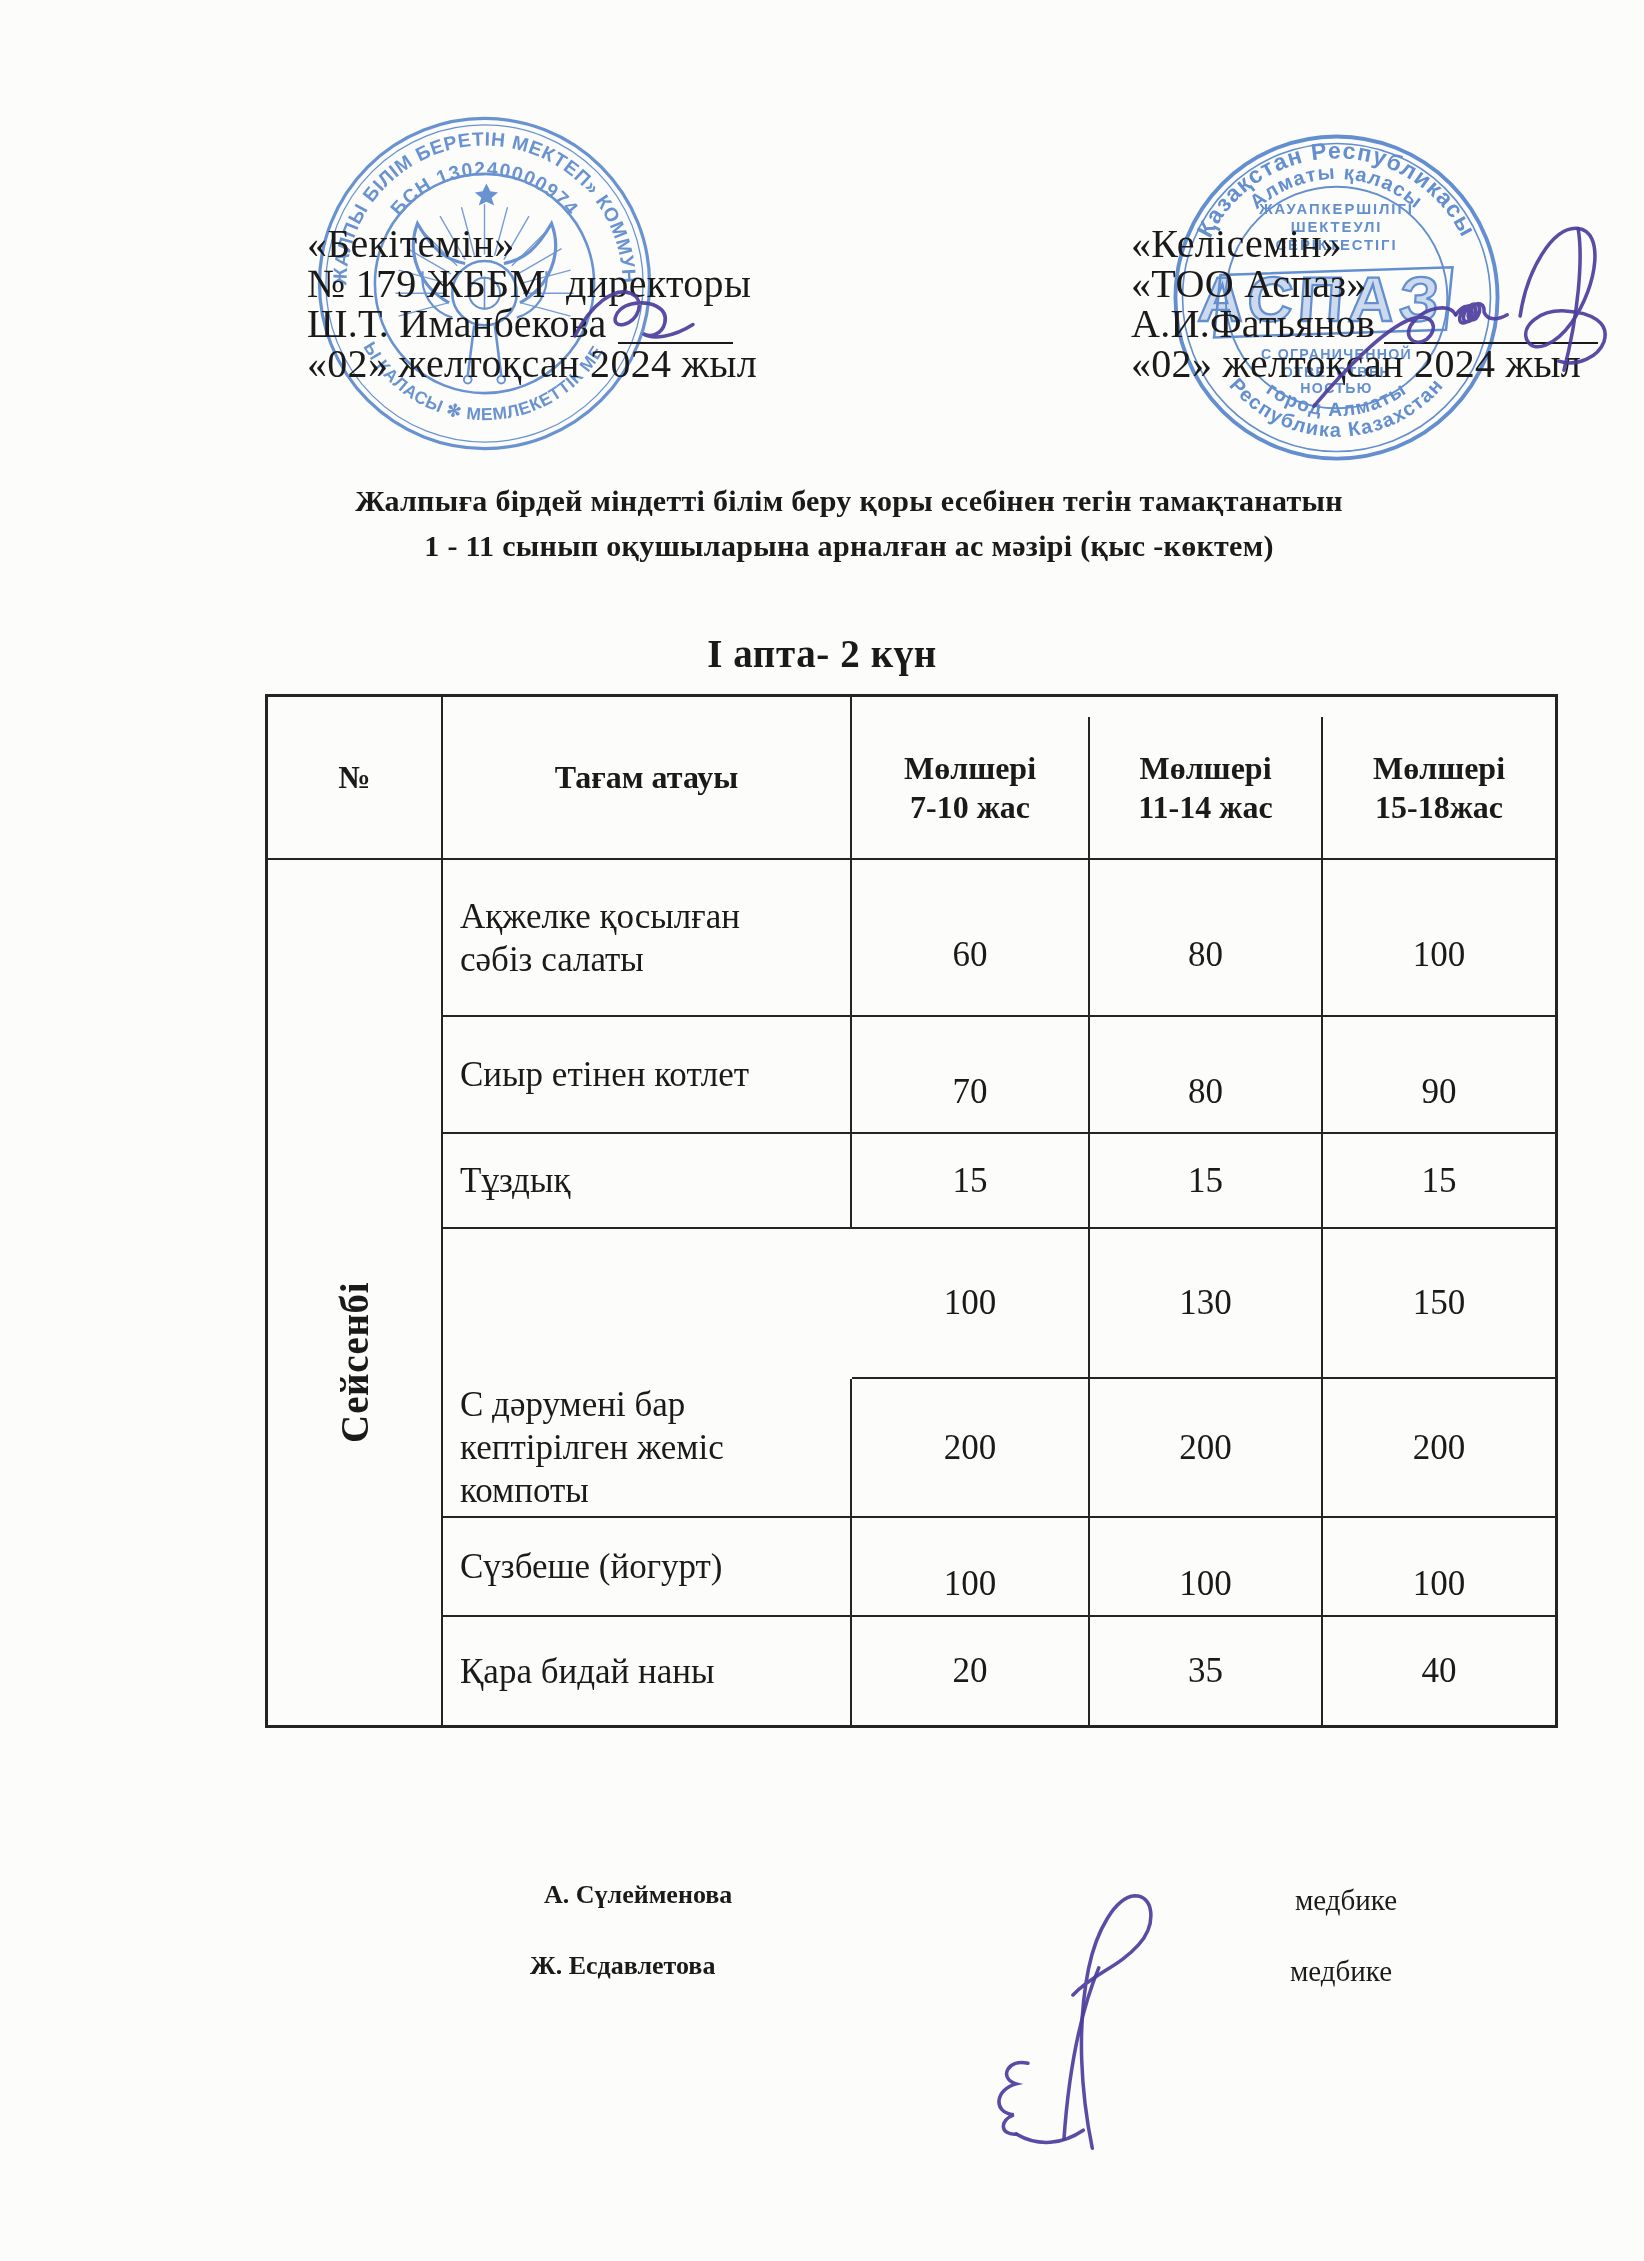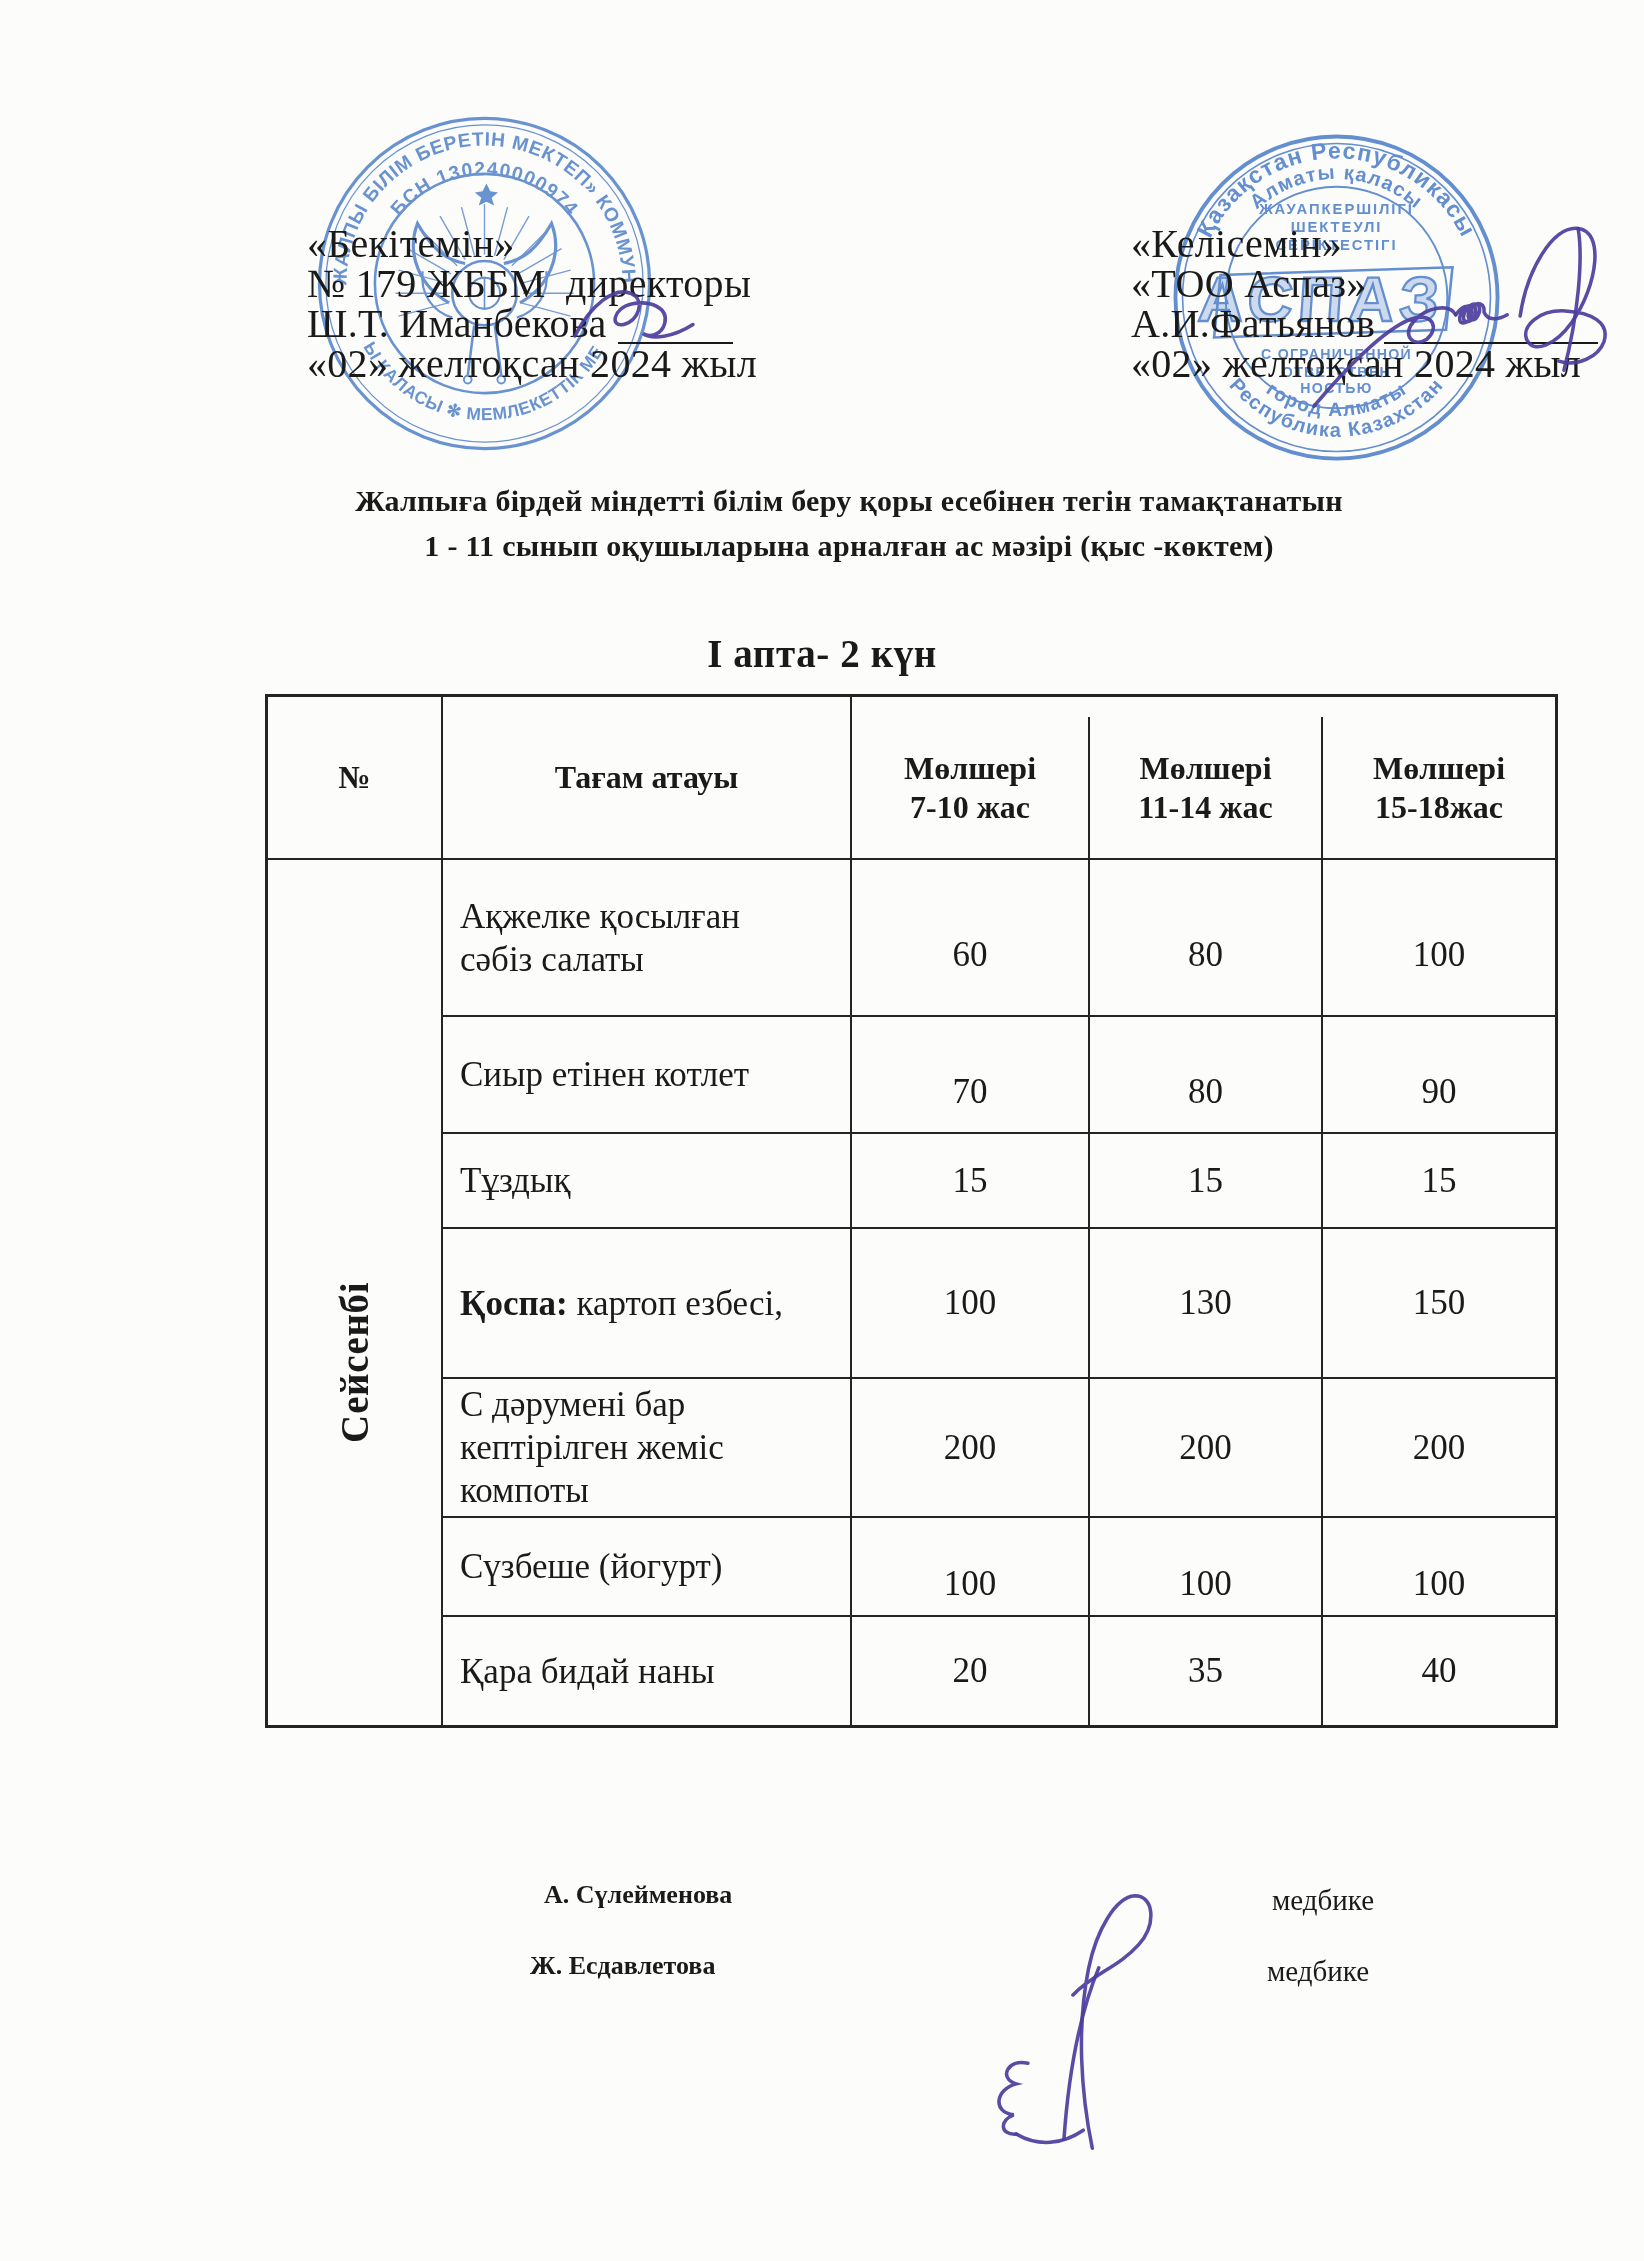--- a/index.html
+++ b/index.html
@@ -42,21 +42,21 @@
   .dish{justify-content:flex-start;text-align:left;font-size:35px;line-height:43px;
         padding:3.9px 61px 3.9px 17px;}
   .dish .bold{font-weight:bold;}
   .val{font-size:35px;}
   .val-low{padding-top:35px;}
   .day-label{display:block;transform:rotate(-90deg) translateX(-70px);
         font-weight:bold;font-size:39px;letter-spacing:0.6px;white-space:nowrap;}
 
   
   .footer-name{position:absolute;font-weight:bold;font-size:26px;white-space:pre;}
-  .footer-role{position:absolute;font-size:29px;}
+  .footer-role{position:absolute;font-size:29px;margin-left:23px;}
   .fn1{left:544px;top:1880px;}
   .fr1{left:1272px;top:1884px;}
   .fn2{left:530px;top:1951px;}
   .fr2{left:1267px;top:1955px;}
 
   
   .sig{position:absolute;}
   .sig path{fill:none;stroke:#4c3d9c;stroke-width:5.5;stroke-linecap:round;opacity:.92;}
 </style>
 </head>
@@ -204,23 +204,20 @@
     <div class="c val val-low" style="grid-area:3/4">80</div>
     <div class="c val val-low no-r" style="grid-area:3/5">90</div>
 
     <div class="c dish" style="grid-area:4/2">
         <span><span class="bold"></span><span>Тұздық</span></span>
       </div>
     <div class="c val" style="grid-area:4/3">15</div>
     <div class="c val" style="grid-area:4/4">15</div>
     <div class="c val no-r" style="grid-area:4/5">15</div>
 
-    <div class="c dish" style="grid-area:5/2">
-        <span><span class="bold">Қоспа:</span><span> картоп езбесі,</span></span>
-      </div>
     <div class="c val" style="grid-area:5/3">100</div>
     <div class="c val" style="grid-area:5/4">130</div>
     <div class="c val no-r" style="grid-area:5/5">150</div>
 
     <div class="c dish" style="grid-area:6/2">
         <span><span class="bold"></span><span>С дәрумені бар кептірілген жеміс компоты</span></span>
       </div>
     <div class="c val" style="grid-area:6/3">200</div>
     <div class="c val" style="grid-area:6/4">200</div>
     <div class="c val no-r" style="grid-area:6/5">200</div>

